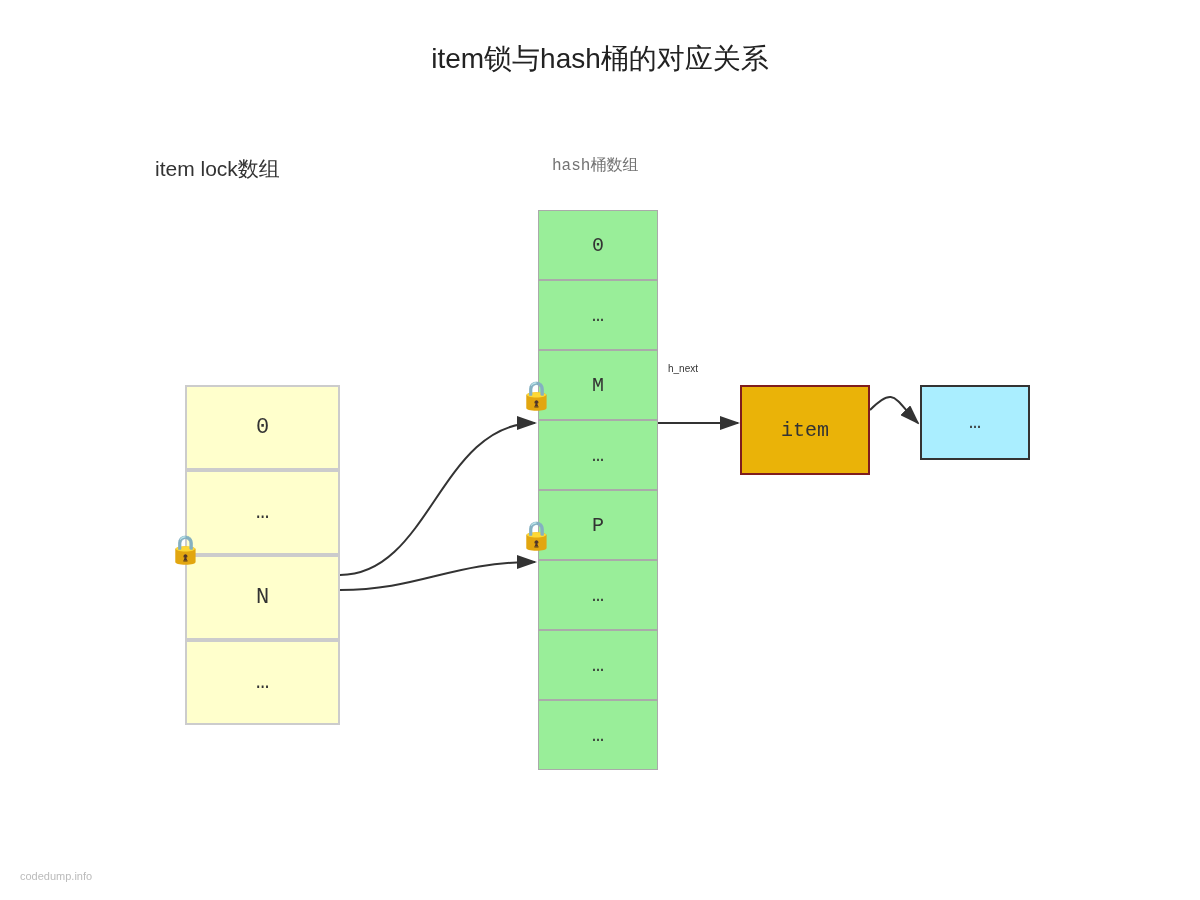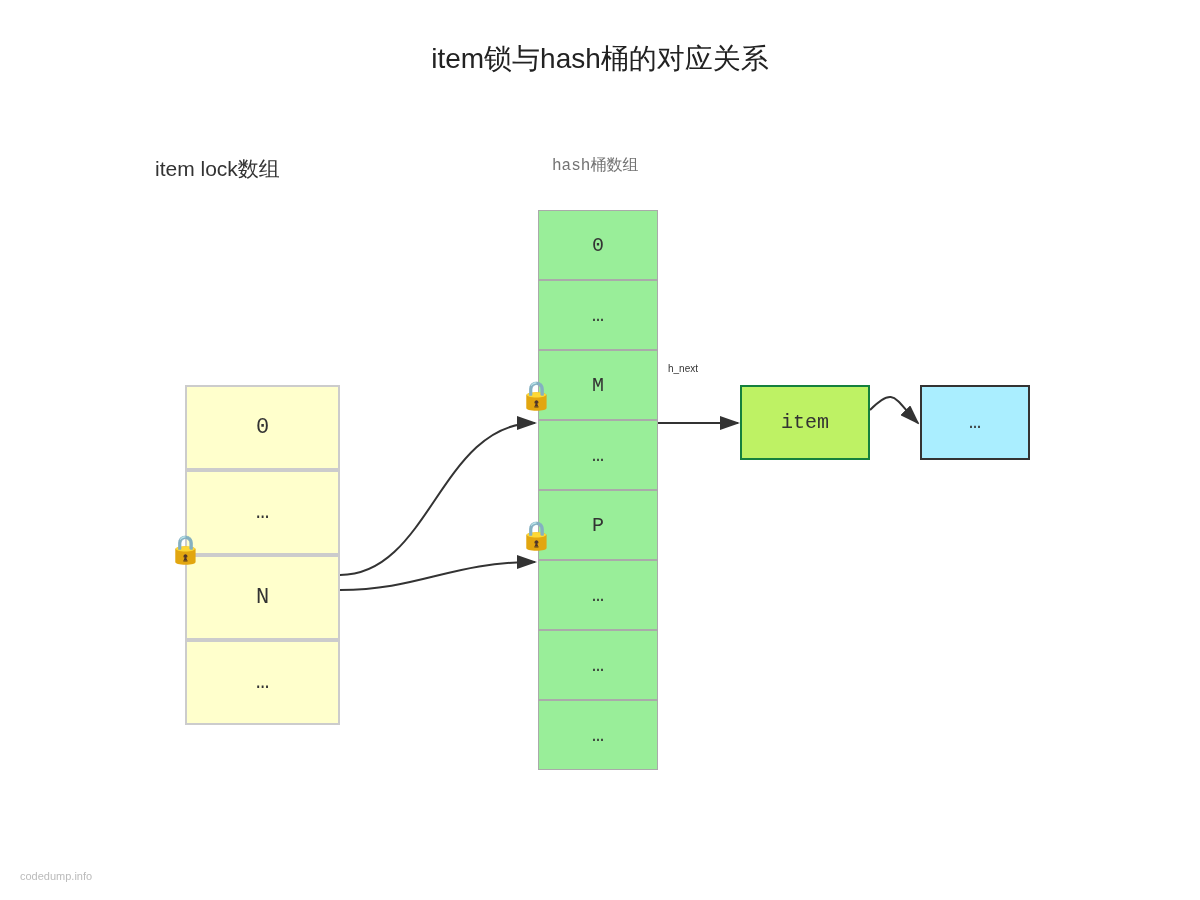--- a/index.html
+++ b/index.html
@@ -89,23 +89,23 @@
     
     .lock-icon {
       font-size: 28px;
       position: absolute;
     }
 
     
     .item-node {
       position: absolute;
       width: 130px;
-      height: 75px;
-      border: 2px solid #15803d;
-      background: #bef264;
+      height: 90px;
+      border: 2px solid #7f1d1d;
+      background: #eab308;
       display: flex;
       align-items: center;
       justify-content: center;
       font-size: 20px;
       font-family: 'Courier New', monospace;
       color: #333;
     }
 
     .next-node {
       position: absolute;

